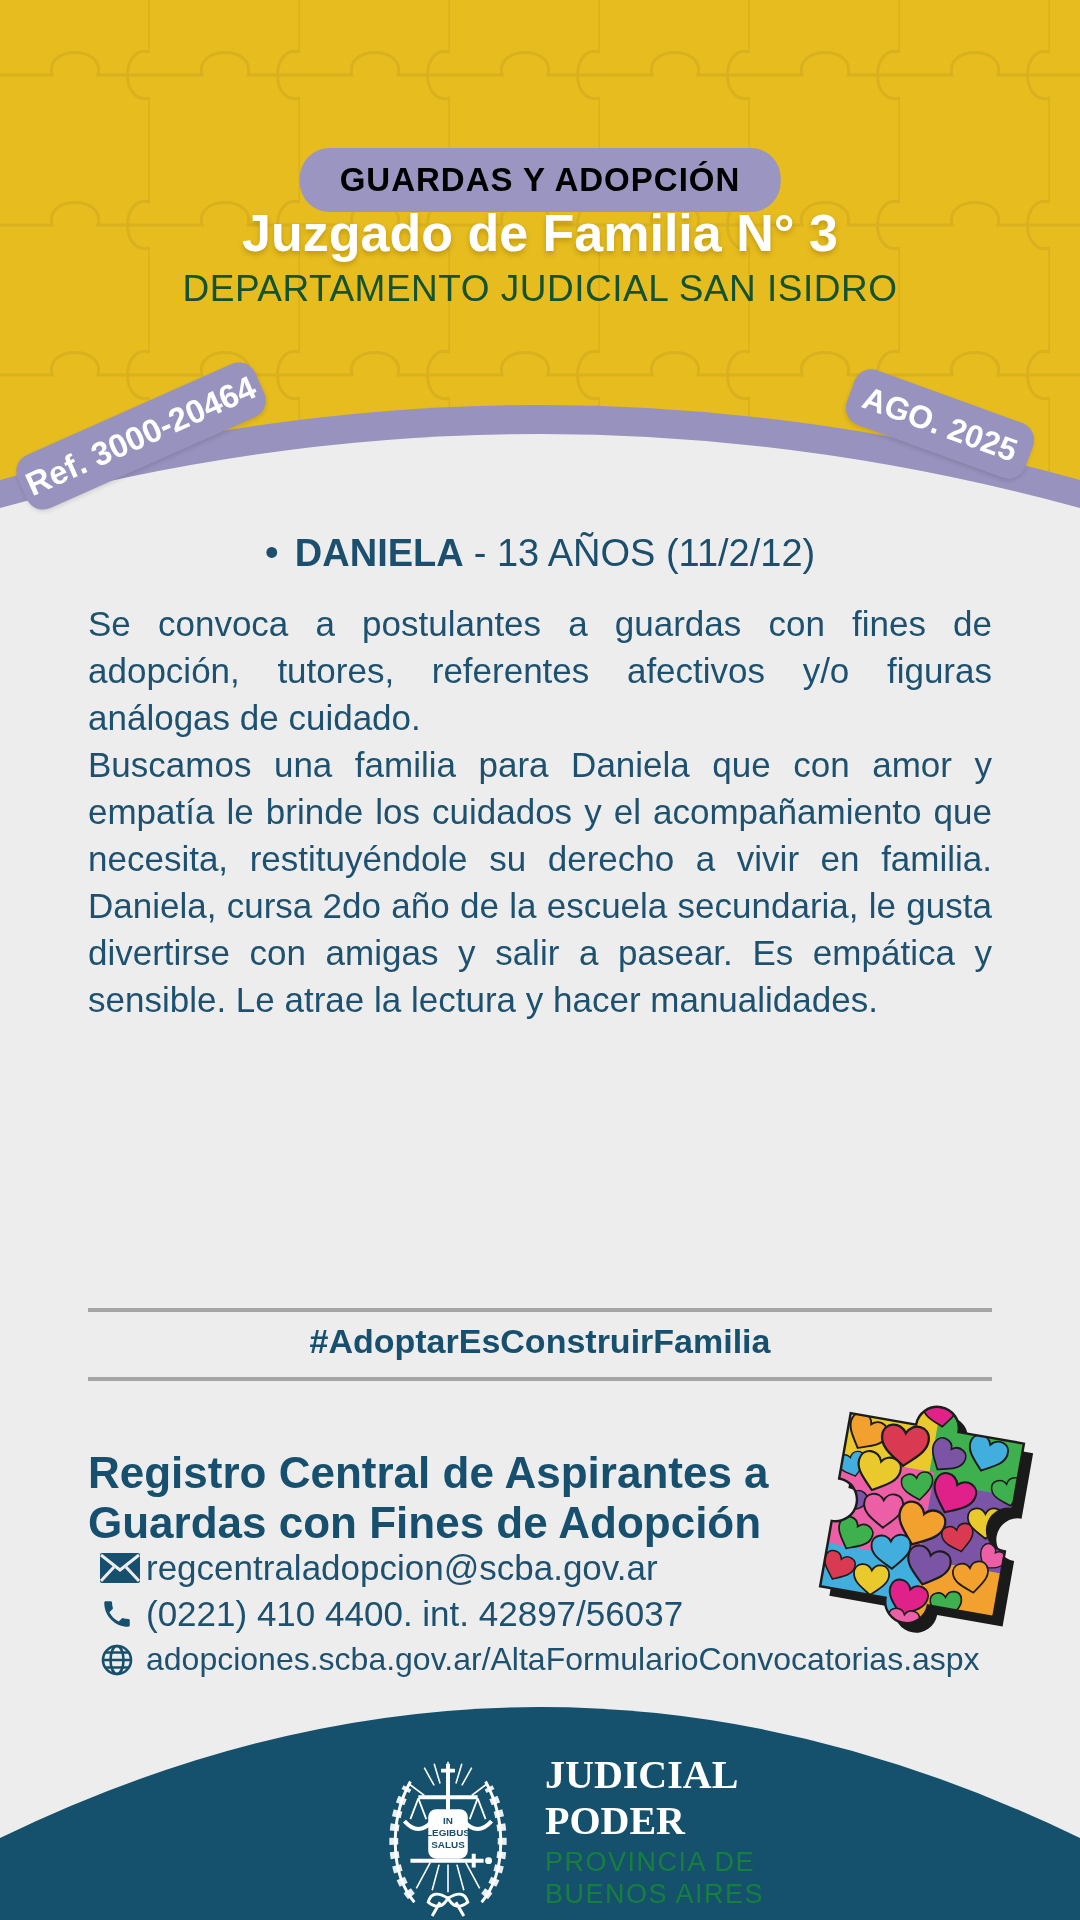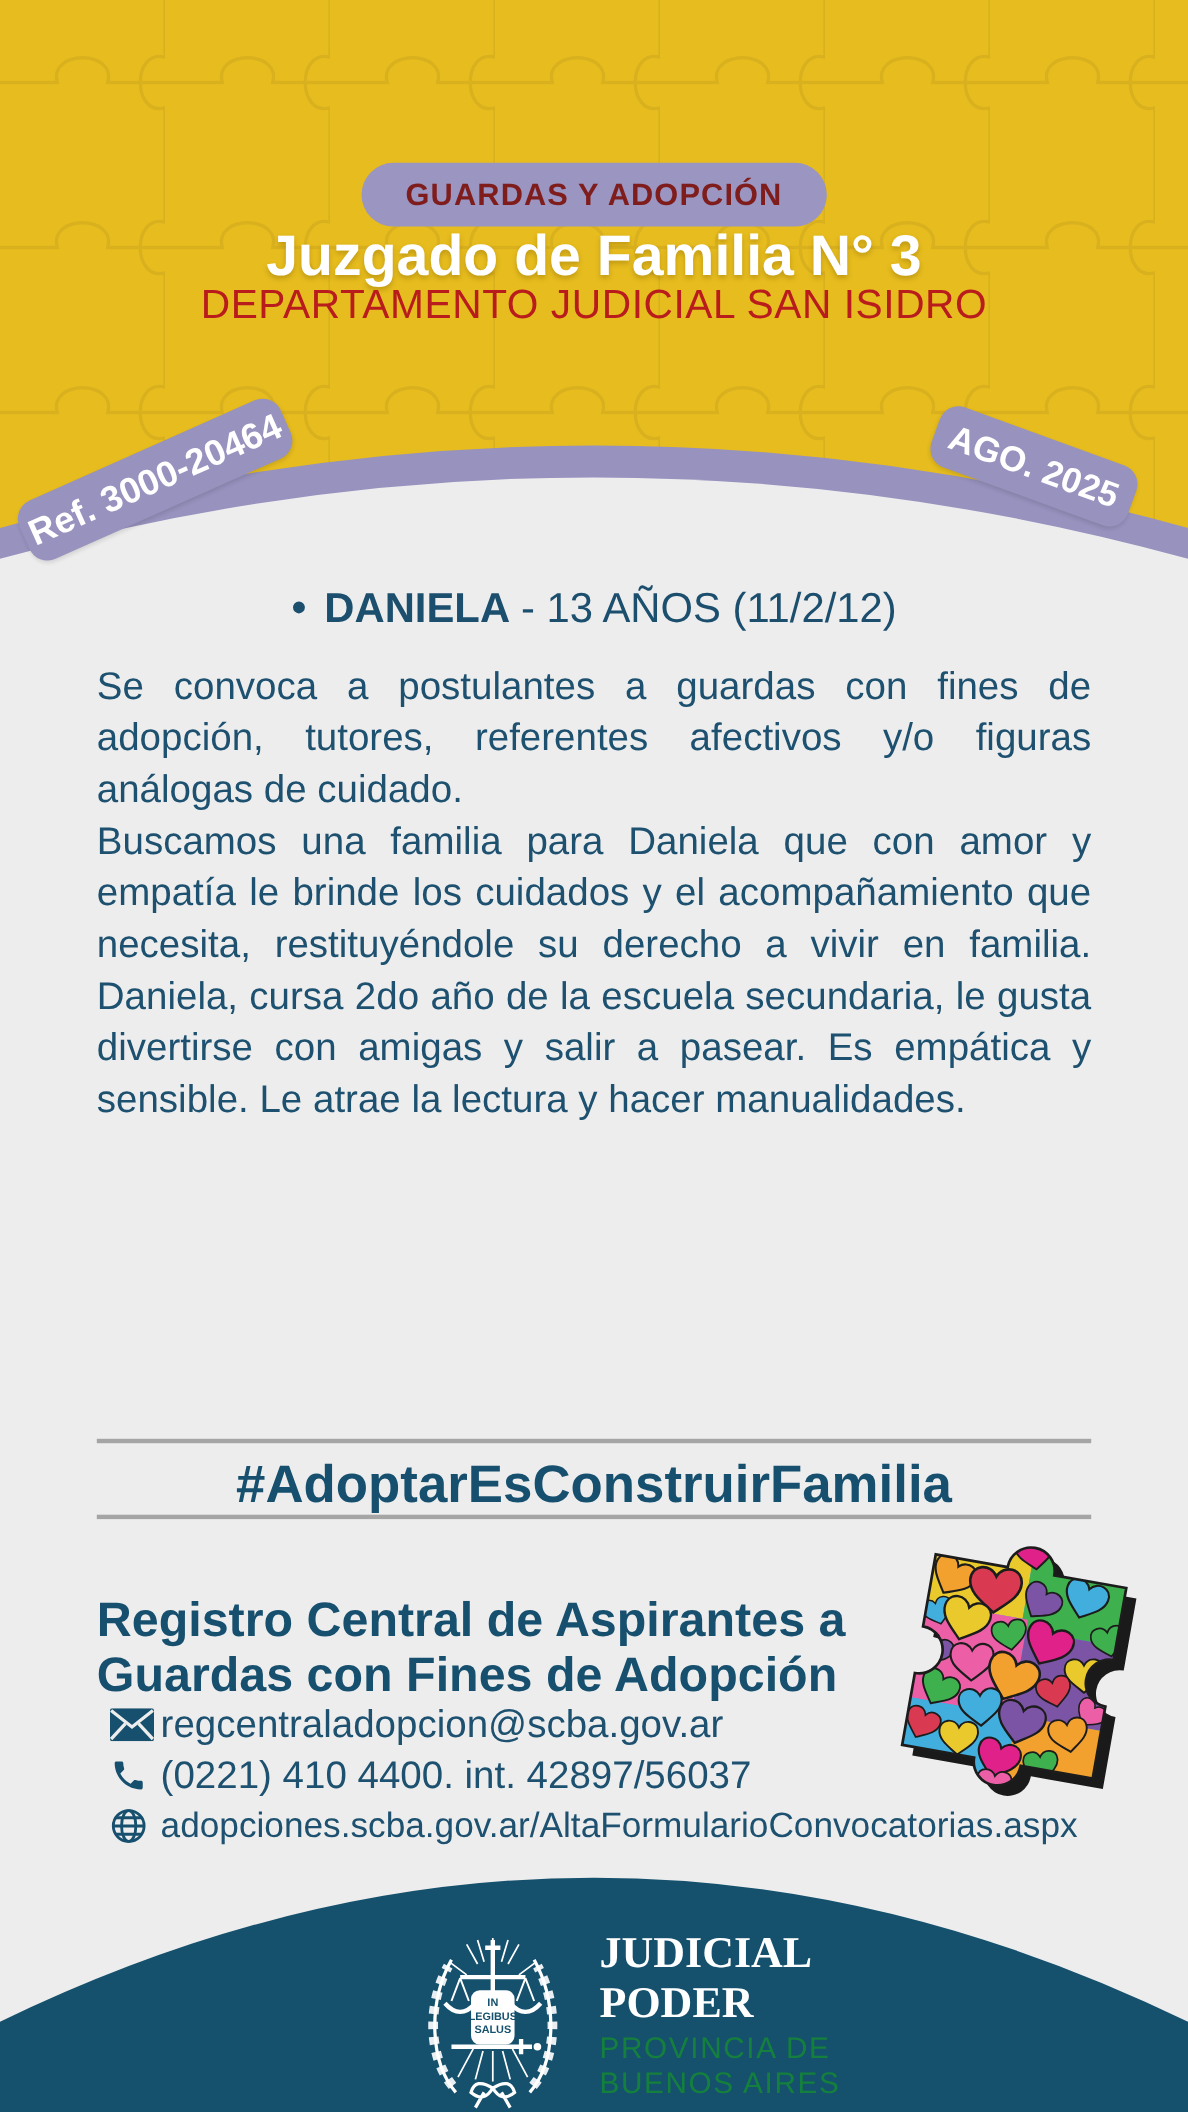--- a/index.html
+++ b/index.html
@@ -3,44 +3,44 @@
 <meta charset="utf-8">
 <style>
   html,body{margin:0;padding:0;}
   .page{position:relative;width:1080px;height:1920px;background:#EDEDEE;overflow:hidden;
         font-family:"Liberation Sans",sans-serif;}
 
   
   .header{position:absolute;left:0;top:0;width:1080px;height:560px;}
   .header svg.bg{position:absolute;left:0;top:0;}
   .badge{position:absolute;left:50%;top:148px;transform:translateX(-50%);
-         background:#9A95C1;color:#7f1d1d;font-size:28px;font-weight:bold;letter-spacing:1px;
+         background:#9A95C1;color:#000000;font-size:33px;font-weight:bold;letter-spacing:1px;
          padding:13px 40px;border-radius:30px;white-space:nowrap;}
   .title{position:absolute;left:0;top:203px;width:100%;text-align:center;color:#fff;
          font-size:52px;font-weight:bold;text-shadow:0 3px 5px rgba(120,85,0,.35);margin:0;}
-  .subtitle{position:absolute;left:0;top:256px;width:100%;text-align:center;color:#b91c1c;
+  .subtitle{position:absolute;left:0;top:268px;width:100%;text-align:center;color:#14532d;
          font-size:37px;letter-spacing:.5px;}
   .pill{position:absolute;background:#9792BE;color:#fff;font-weight:bold;
         border-radius:18px;display:flex;align-items:center;justify-content:center;
         white-space:nowrap;box-shadow:0 2px 4px rgba(0,0,0,.12);}
   .pill.ref{left:11px;top:407px;width:260px;height:58px;font-size:33px;transform:rotate(-24deg);}
   .pill.date{left:845px;top:395px;width:190px;height:58px;font-size:32px;transform:rotate(20deg);}
   .bullet-line{position:absolute;left:0;top:530px;width:100%;text-align:center;
         font-size:38px;color:#1B4F6D;}
   .bullet-dot{font-size:40px;margin-right:16px;}
   .bullet-name{font-weight:bold;}
   .bullet-rest{margin-left:10px;}
   .paragraphs{position:absolute;left:88px;top:600px;width:904px;text-align:justify;
         font-size:35px;line-height:47px;color:#1D516F;}
   .paragraphs p{margin:0;}
 
   .divider{position:absolute;left:88px;width:904px;height:4px;background:#A5A5A5;}
   .d1{top:1308px;} .d2{top:1377px;}
   .hashtag{position:absolute;left:0;top:1322px;width:100%;text-align:center;
-        font-size:48px;font-weight:bold;color:#17506E;}
+        font-size:34px;font-weight:bold;color:#17506E;}
 
   
   .contact-heading{position:absolute;left:88px;top:1406px;font-size:38px;letter-spacing:1px;color:#17506E;}
   .org-name{position:absolute;left:88px;top:1448px;font-size:44px;font-weight:bold;
         line-height:50px;color:#17506E;}
   .c-row{position:absolute;left:88px;display:flex;align-items:center;color:#1D516F;padding-left:12px;}
   .c-row .ic{width:46px;display:flex;justify-content:flex-start;}
   .row-email{top:1548px;font-size:35px;}
   .row-phone{top:1594px;font-size:35px;}
   .row-web{top:1641px;font-size:32px;}

